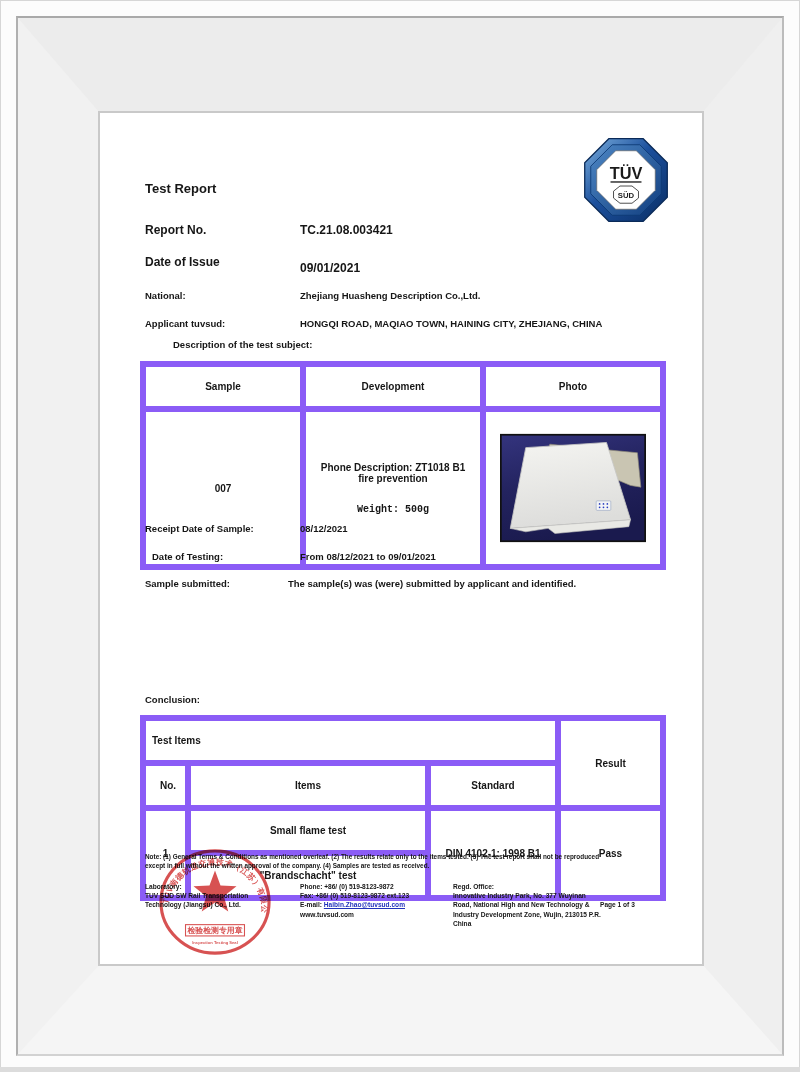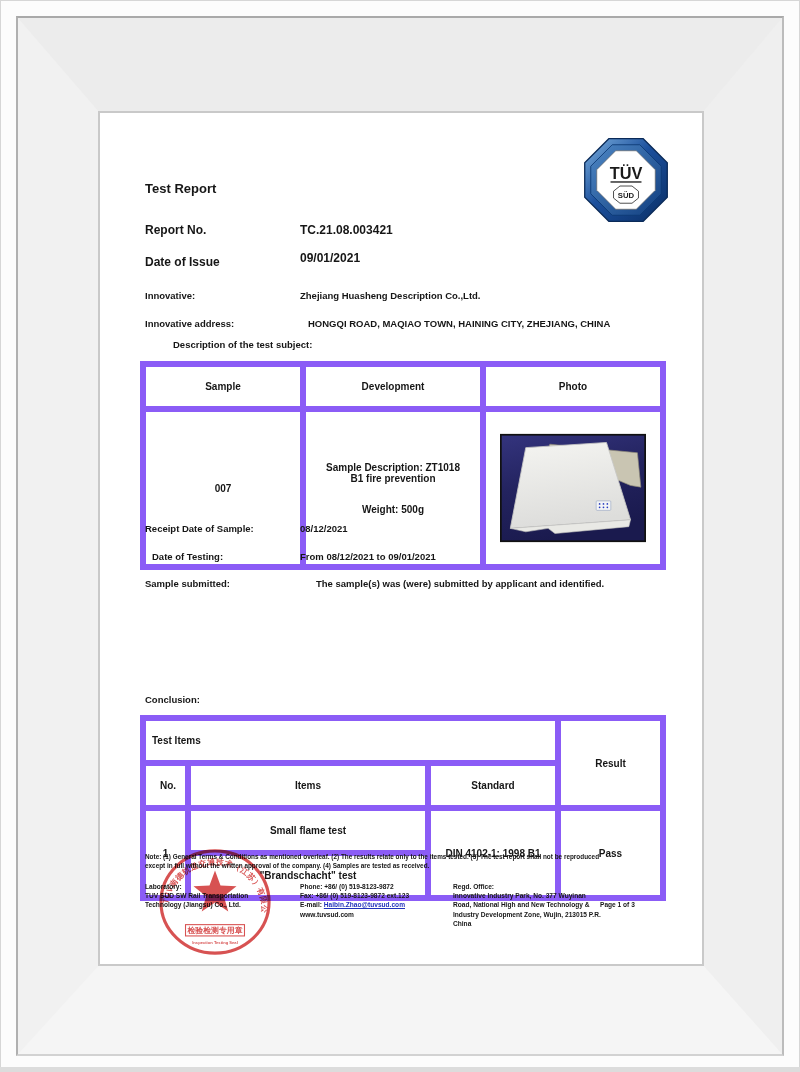--- a/index.html
+++ b/index.html
@@ -23,21 +23,21 @@
   .t-big{font-size:12px;font-weight:bold;}
   .t-med{font-size:9.5px;font-weight:bold;}
   .t-small{font-size:6.4px;font-weight:bold;white-space:nowrap;}
   .t-foot{font-size:6.6px;font-weight:bold;line-height:9.2px;}
   .nowrap{white-space:nowrap;}
   
   table{border-collapse:collapse;table-layout:fixed;}
   .doc-table{border:2px solid #222;}
   .doc-table td,.doc-table th{border:6px solid #8b5cf6;font-size:10px;font-weight:bold;
       text-align:center;vertical-align:middle;padding:14px;color:#161616;}
-  .desc-line2{margin-top:20px;}
+  .desc-line2{margin-top:20px;font-family:Liberation Mono, monospace;}
   
   .photo-wrap{display:flex;justify-content:center;align-items:center;}
   
   .email-link{color:#2233bb;text-decoration:underline;}
   .stamp{opacity:0.88;mix-blend-mode:multiply;}
 </style>
 </head>
 <body>
 
 <div class="canvas">
@@ -72,46 +72,46 @@
         <text x="50" y="70.5" text-anchor="middle" font-size="9" font-weight="bold" fill="#1a1a1a" font-family="Liberation Sans, sans-serif">SÜD</text>
       </svg>
     </div>
 
     <div class="abs t-title" style="left:45px;top:68px;">Test Report</div>
 
     <div class="abs t-big" style="left:45px;top:110px;">Report No.</div>
     <div class="abs t-big" style="left:200px;top:110px;">TC.21.08.003421</div>
 
     <div class="abs t-big" style="left:45px;top:142px;">Date of Issue</div>
-    <div class="abs t-big" style="left:200px;top:138px;">09/01/2021</div>
-
-    <div class="abs t-med" style="left:45px;top:177px;">Innovative:</div>
+    <div class="abs t-big" style="left:200px;top:148px;">09/01/2021</div>
+
+    <div class="abs t-med" style="left:45px;top:177px;">National:</div>
     <div class="abs t-med" style="left:200px;top:177px;">Zhejiang Huasheng Description Co.,Ltd.</div>
 
-    <div class="abs t-med" style="left:45px;top:205px;">Innovative address:</div>
-    <div class="abs t-med nowrap" style="left:208px;top:205px;">HONGQI ROAD, MAQIAO TOWN, HAINING CITY, ZHEJIANG, CHINA</div>
+    <div class="abs t-med" style="left:45px;top:205px;">Applicant tuvsud:</div>
+    <div class="abs t-med nowrap" style="left:200px;top:205px;">HONGQI ROAD, MAQIAO TOWN, HAINING CITY, ZHEJIANG, CHINA</div>
 
     <div class="abs t-med" style="left:45px;top:226px;margin-left:28px;">Description of the test subject:</div>
 
     <table class="doc-table abs" style="left:40px;top:248px;width:520px;">
       <colgroup>
           <col style="width:160px">
           <col style="width:180px">
           <col style="width:180px">
         </colgroup>
       <tbody>
           <tr style="height:20px;">
         <td>Sample</td>
         <td>Development</td>
         <td>Photo</td>
       </tr>
       <tr style="height:130px;">
         <td>007</td>
         <td>
-          <div>Sample Description: ZT1018 B1 fire prevention</div>
+          <div>Phone Description: ZT1018 B1 fire prevention</div>
           <div class="desc-line2">Weight: 500g</div>
         </td>
         <td>
           <div class="photo-wrap">
             <svg width="168" height="124" viewBox="0 0 170 126">
               <defs>
                 <linearGradient id="gNavy" x1="0" y1="0" x2="0.3" y2="1">
                   <stop offset="0" stop-color="#34347e"></stop>
                       <stop offset="0.5" stop-color="#23235f"></stop>
                       <stop offset="1" stop-color="#1a1a4e"></stop>
@@ -142,21 +142,21 @@
     </tbody>
       </table>
 
     <div class="abs t-med" style="left:45px;top:410px;">Receipt Date of Sample:</div>
     <div class="abs t-med" style="left:200px;top:410px;">08/12/2021</div>
 
     <div class="abs t-med" style="left:52px;top:438px;">Date of Testing:</div>
     <div class="abs t-med" style="left:200px;top:438px;">From 08/12/2021 to 09/01/2021</div>
 
     <div class="abs t-med" style="left:45px;top:465px;">Sample submitted:</div>
-    <div class="abs t-med nowrap" style="left:216px;top:465px;">The sample(s) was (were) submitted by applicant and identified.</div>
+    <div class="abs t-med nowrap" style="left:188px;top:465px;">The sample(s) was (were) submitted by applicant and identified.</div>
 
     <div class="abs t-med" style="left:45px;top:581px;">Conclusion:</div>
 
     <table class="doc-table abs" style="left:40px;top:602px;width:520px;">
       <colgroup>
           <col style="width:45px">
           <col style="width:240px">
           <col style="width:130px">
           <col style="width:105px">
         </colgroup>

